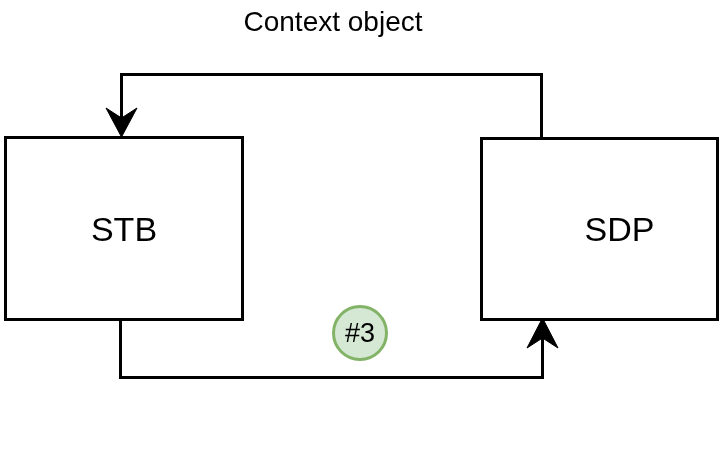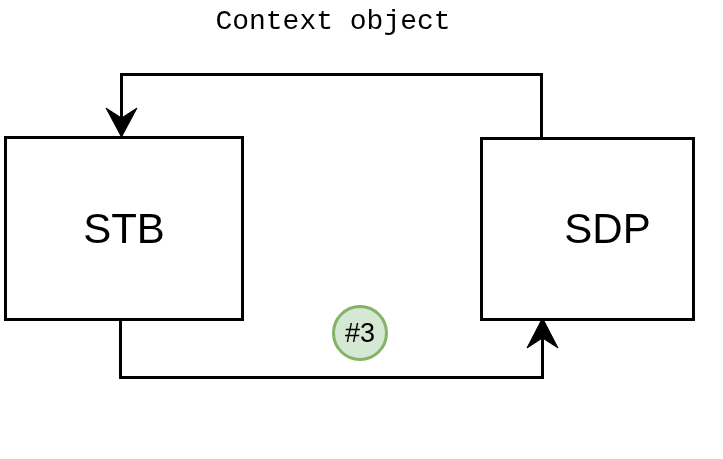--- a/index.html
+++ b/index.html
@@ -31,44 +31,44 @@
     position: absolute;
     box-sizing: border-box;
     background: #ffffff;
     border: 3px solid #000000;
     display: flex;
     align-items: center;
     justify-content: center;
   }
   .node-label {
     font-family: "Liberation Sans", sans-serif;
-    font-size: 42px;
+    font-size: 34px;
     font-weight: 400;
     color: #000000;
     line-height: 1;
     letter-spacing: 0px;
     text-align: right;
   }
   #node-stb {
     left: 4px;
     top: 136px;
     width: 240px;
     height: 185px;
   }
   #node-sdp {
     left: 480px;
     top: 137px;
-    width: 215px;
+    width: 239px;
     height: 184px;
     padding-left: 40px;
   }
   
   .edge-label {
     position: absolute;
-    font-family: Liberation Mono, monospace;
+    font-family: Liberation Sans, sans-serif;
     font-size: 28px;
     font-weight: 400;
     color: #000000;
     line-height: 1;
     white-space: nowrap;
     text-align: center;
   }
   #label-context-object {
     left: 0px;
     top: 8px;

